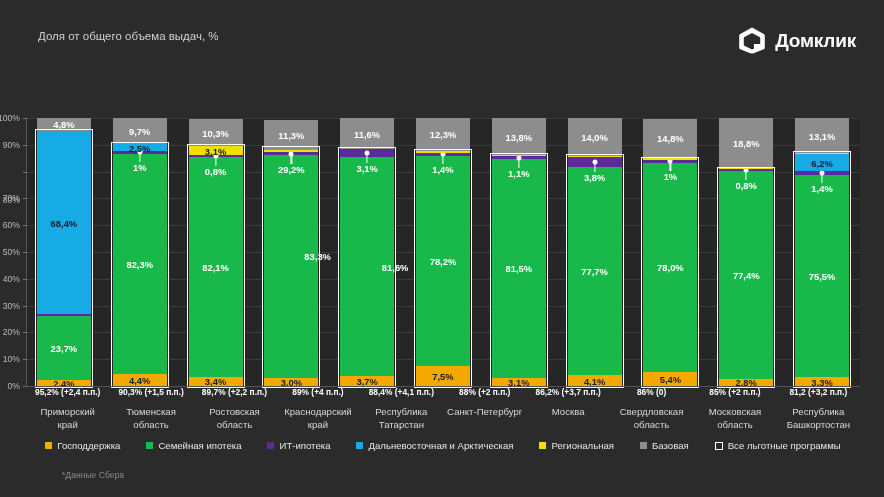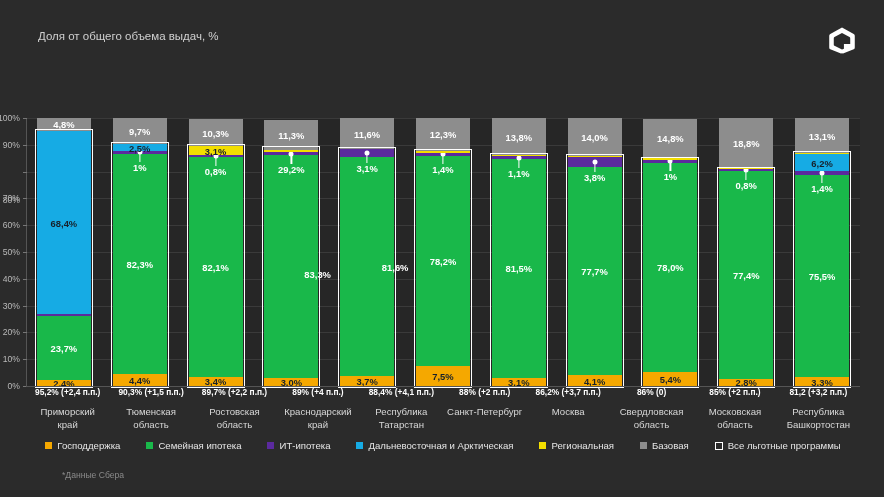--- a/index.html
+++ b/index.html
@@ -112,20 +112,21 @@
   <div class="header">
     <div class="subtitle">Доля от общего объема выдач, %</div>
   </div>
 
   <div class="logo">
     <svg class="logo-mark" viewBox="0 0 32 33">
       <path d="M16 1.6 L29.4 9.1 Q30.6 9.8 30.6 11.2 L30.6 24.4 Q30.6 25.9 29.4 26.6 L17.2 31.3 Q16 31.8 16 30.5 Z" fill="#ffffff"></path>
       <path d="M16 1.6 L2.6 9.1 Q1.4 9.8 1.4 11.2 L1.4 24.4 Q1.4 25.9 2.6 26.6 L14.8 31.3 Q16 31.8 16 30.5 Z" fill="#ffffff"></path>
       <path d="M16 7.8 L24.6 12.6 Q25.4 13.1 25.4 14 L25.4 20.4 L18.2 20.4 L18.2 26 L16 26.9 L7.4 22.6 Q6.6 22.2 6.6 21.3 L6.6 14 Q6.6 13.1 7.4 12.6 Z" fill="#2b2b2b"></path>
     </svg>
+    <div class="logo-text">Домклик</div>
   </div>
 
   <div class="plot" id="plot">
     <div class="yaxis-line"></div>
     <div id="grid">
         <div class="gridrow" style="top: 268px;"></div>
         <div class="ytick-label" style="top: 268px;">0%</div>
         <div class="ytick-mark" style="top: 268px;"></div>
         <div class="gridrow" style="top: 241.2px;"></div>
         <div class="ytick-label" style="top: 241.2px;">10%</div>
@@ -210,21 +211,21 @@
             <div class="seg seg-base" style="height: 27.604px; bottom: 239.592px;"></div>
             <div class="seglab" style="bottom: 247.394px;">10,3%</div>
             <div class="allbox" style="bottom: -1.6px; height: 243.596px;"></div>
           </div>
         </div>
         <div class="barslot">
           <div class="barcol">
             <div class="seg seg-gosp" style="height: 8.04px; bottom: 0px;"></div>
             <div class="seglab dark" style="bottom: -1.98px;">3,0%</div>
             <div class="seg seg-family" style="height: 223.244px; bottom: 8.04px;"></div>
-            <div class="seglab" style="bottom: 106px; padding-left: 40px;">83,3%</div>
+            <div class="seglab" style="bottom: 124px; padding-left: 40px;">83,3%</div>
             <div class="seg seg-it" style="height: 2.412px; bottom: 231.284px;"></div>
             <div class="callout" style="bottom: 232.49px;">
               <div class="stem" style="top: 0px; height: 10px;"></div>
               <div class="dot" style="top: 0px;"></div>
               <div class="txt" style="top: 10px;">29,2%</div>
             </div>
             <div class="seg seg-reg" style="height: 2.144px; bottom: 233.696px;"></div>
             <div class="seg seg-base" style="height: 30.284px; bottom: 235.84px;"></div>
             <div class="seglab" style="bottom: 244.982px;">11,3%</div>
             <div class="allbox" style="bottom: -1.6px; height: 241.72px;"></div>

